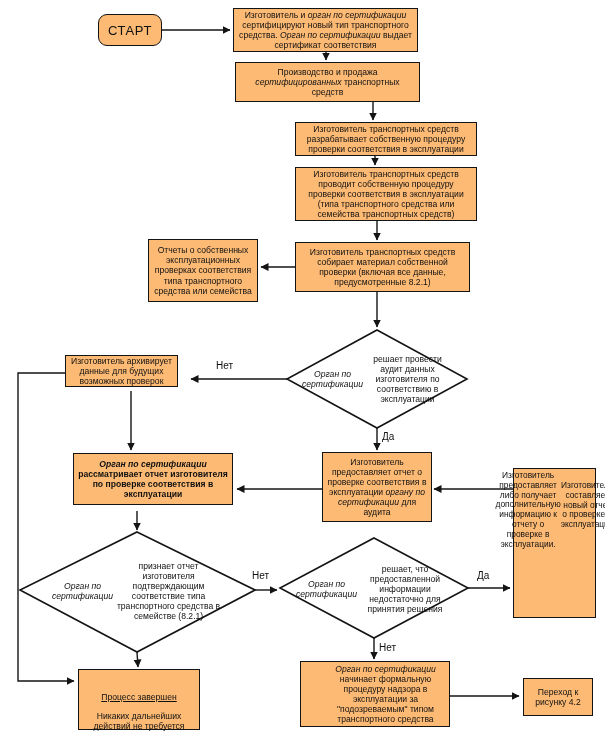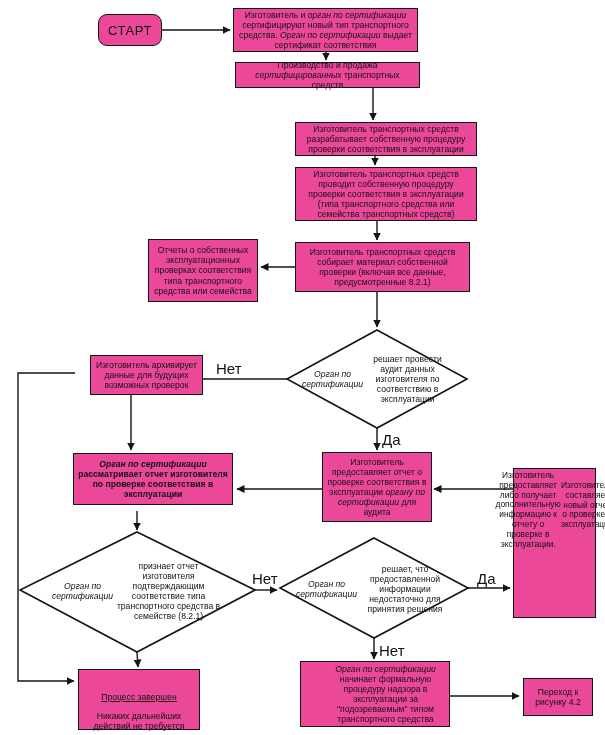--- a/index.html
+++ b/index.html
@@ -4,32 +4,32 @@
 <style>
   html,body{margin:0;padding:0;background:#fff;}
   #stage{
     position:relative;width:605px;height:735px;background:#ffffff;
     font-family:"Liberation Sans","DejaVu Sans",sans-serif;color:#111;overflow:hidden;
   }
   .wires{position:absolute;left:0;top:0;}
   .wire{fill:none;stroke:#141414;stroke-width:1.4;}
   .diamond{fill:#ffffff;stroke:#141414;stroke-width:1.6;}
   .box{
-    position:absolute;border:1.6px solid #141414;background:#ec4899;
+    position:absolute;border:1.6px solid #141414;background:#fdba74;
     display:flex;align-items:center;justify-content:center;
     text-align:center;font-size:8.6px;line-height:1.17;
     padding:2px 3px;box-sizing:border-box;
   }
   .box em, .dtext em{font-style:italic;}
   .terminator{border-radius:9px;font-size:13px;letter-spacing:0.6px;padding-top:4px;}
   .dtext{
     position:absolute;display:flex;align-items:center;justify-content:center;
     text-align:center;font-size:8.6px;line-height:1.17;
   }
-  .lbl{position:absolute;font-size:15px;color:#111;}
+  .lbl{position:absolute;font-size:10px;color:#111;}
   .done-title{display:block;text-decoration:underline;margin-bottom:9px;}
   .stack{display:flex;flex-direction:row;justify-content:space-between;height:100%;}
   .para2{margin-top:10px;}
 </style>
 </head>
 <body>
 
 <div id="stage">
 
   <svg class="wires" width="605" height="735" viewBox="0 0 605 735">
@@ -63,33 +63,33 @@
     <polygon class="diamond" points="137,532 255,590 137,652 20,590"></polygon>
     <polygon class="diamond" points="374,538 468,588 374,638 280,588"></polygon>
   </svg>
 
   <div class="box terminator" style="left:98px;top:14px;width:64px;height:32px;">СТАРТ</div>
 
   <div class="box" style="left:233px;top:8px;width:185px;height:44px;">
     <span><span>Изготовитель и </span><em>орган по сертификации</em><span> сертифицируют новый тип транспортного средства. </span><em>Орган по сертификации</em><span> выдает сертификат соответствия</span></span>
   </div>
 
-  <div class="box" style="left:235px;top:62px;width:185px;height:26px;">
+  <div class="box" style="left:235px;top:62px;width:185px;height:40px;">
     <span><span>Производство и продажа </span><em>сертифицированных</em><span> транспортных средств</span></span>
   </div>
 
   <div class="box" style="left:295px;top:122px;width:182px;height:34px;">Изготовитель транспортных средств разрабатывает собственную процедуру проверки соответствия в эксплуатации</div>
 
   <div class="box" style="left:295px;top:167px;width:182px;height:54px;">Изготовитель транспортных средств проводит собственную процедуру проверки соответствия в эксплуатации (типа транспортного средства или семейства транспортных средств)</div>
 
   <div class="box" style="left:295px;top:242px;width:175px;height:50px;">Изготовитель транспортных средств собирает материал собственной проверки (включая все данные, предусмотренные 8.2.1)</div>
 
   <div class="box" style="left:148px;top:239px;width:110px;height:63px;">Отчеты о собственных эксплуатационных проверках соответствия типа транспортного средства или семейства</div>
 
-  <div class="box" style="left:90px;top:355px;width:113px;height:40px;">Изготовитель архивирует данные для будущих возможных проверок</div>
+  <div class="box" style="left:65px;top:355px;width:113px;height:32px;">Изготовитель архивирует данные для будущих возможных проверок</div>
 
   <div class="box" style="left:73px;top:453px;width:160px;height:52px;font-weight:bold;">
     <span><em>Орган по сертификации</em><span> рассматривает отчет изготовителя по проверке соответствия в эксплуатации</span></span>
   </div>
 
   <div class="box" style="left:322px;top:452px;width:110px;height:70px;">
     <span><span>Изготовитель предоставляет отчет о проверке соответствия в эксплуатации </span><em>органу по сертификации</em><span> для аудита</span></span>
   </div>
 
   <div class="box" style="left:513px;top:468px;width:83px;height:150px;font-size:8.4px;">

